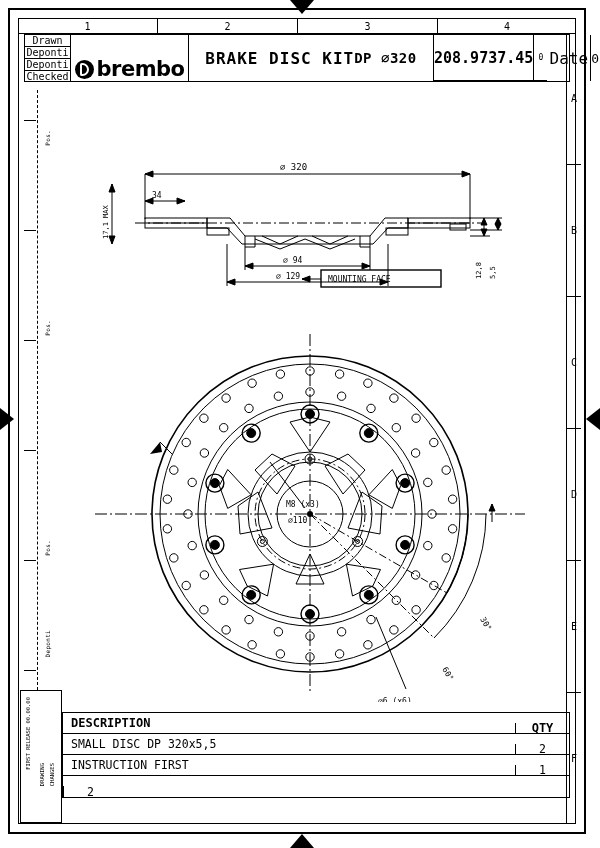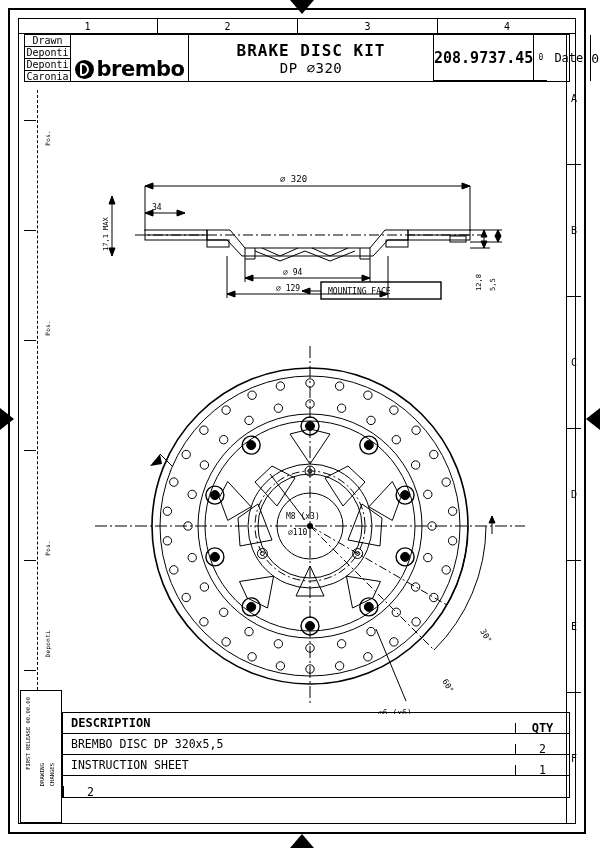--- a/index.html
+++ b/index.html
@@ -30,49 +30,49 @@
   
   .titleblock{position:absolute;left:24px;top:34px;width:546px;height:48px;border:1.5px solid #000;box-sizing:border-box;display:flex;}
   .tb-left{width:46px;display:flex;flex-direction:column;border-right:1.5px solid #000;box-sizing:border-box;}
   .tb-left div{flex:1;border-bottom:1px solid #000;font-size:10px;display:flex;align-items:center;justify-content:center;box-sizing:border-box;}
   .tb-left div:last-child{border-bottom:none;}
   .tb-logo{width:118px;border-right:1.5px solid #000;box-sizing:border-box;display:flex;align-items:flex-end;justify-content:center;}
   .brembo-logo{display:flex;align-items:center;gap:3px;}
   .brembo-mark{width:19px;height:19px;border-radius:50%;background:#000;position:relative;}
   .brembo-mark:after{content:"";position:absolute;left:5px;top:3px;width:9px;height:13px;border:2px solid #fff;border-radius:2px 7px 7px 2px;box-sizing:border-box;}
   .brembo-word{font-family:"DejaVu Sans",sans-serif;font-weight:bold;font-size:21px;letter-spacing:-0.5px;}
-  .tb-title{flex:1;border-right:1.5px solid #000;box-sizing:border-box;display:flex;flex-direction:column;align-items:center;justify-content:center;}
+  .tb-title{flex:1;border-right:1.5px solid #000;box-sizing:border-box;display:flex;flex-direction:row;align-items:center;justify-content:center;}
   .tb-title .t1{font-size:16px;font-weight:bold;letter-spacing:1px;}
-  .tb-title .t2{font-size:14px;font-weight:normal;letter-spacing:0.5px;}
+  .tb-title .t2{font-size:14px;font-weight:bold;letter-spacing:0.5px;}
   .tb-right{width:135px;display:flex;flex-direction:row;box-sizing:border-box;}
   .tb-code{flex:1;border-bottom:1.5px solid #000;display:flex;align-items:center;box-sizing:border-box;}
   .tb-code .code{flex:1;text-align:center;font-size:15px;font-weight:bold;}
   .tb-code .rev{width:14px;border-left:1px solid #000;height:100%;display:flex;align-items:center;justify-content:center;font-size:8px;box-sizing:border-box;}
   .tb-date{flex:1;display:flex;align-items:center;box-sizing:border-box;}
-  .tb-date .lbl{width:44px;text-align:left;font-size:12px;border-right:1px solid #000;height:100%;display:flex;align-items:center;justify-content:center;box-sizing:border-box;}
+  .tb-date .lbl{width:44px;text-align:left;font-size:16px;border-right:1px solid #000;height:100%;display:flex;align-items:center;justify-content:center;box-sizing:border-box;}
   .tb-date .val{flex:1;text-align:center;font-size:13px;}
   .vtext{position:absolute;writing-mode:vertical-rl;transform:rotate(180deg);font-size:6px;white-space:nowrap;letter-spacing:0.3px;}
   .dashline{position:absolute;left:37px;top:40px;width:0;height:680px;border-left:1px dashed #000;}
   .vtick{position:absolute;left:24px;width:12px;height:1px;background:#000;}
 
   
   .revblock{position:absolute;left:20px;top:690px;width:42px;height:133px;border:1px solid #000;box-sizing:border-box;font-size:5.5px;}
   .revblock .cell{position:absolute;writing-mode:vertical-rl;transform:rotate(180deg);white-space:nowrap;}
 
   
   .items{position:absolute;left:62px;top:712px;width:508px;border:1.5px solid #000;box-sizing:border-box;}
   .items .hdr{height:22px;border-bottom:1.5px solid #000;display:flex;align-items:center;padding-left:8px;font-size:13px;font-weight:bold;letter-spacing:0.5px;box-sizing:border-box;}
   .items .row{height:21px;display:flex;border-bottom:1px solid #000;box-sizing:border-box;}
   .items .row:last-child{border-bottom:none;}
   .items .desc{flex:1;display:flex;align-items:center;padding-left:8px;font-size:11.5px;}
   .items .qty{width:54px;border-left:1px solid #000;display:flex;align-items:center;justify-content:center;font-size:11.5px;box-sizing:border-box;margin-top:10px;}
   .items .row.head .desc,.items .row.head .qty{font-weight:bold;font-size:12px;}
 
   
-  .draw{position:absolute;left:40px;top:96px;width:530px;height:618px;}
+  .draw{position:absolute;left:40px;top:84px;width:530px;height:618px;}
   svg{display:block;}
   .lbl{font-family:"DejaVu Sans Mono",monospace;font-size:9px;}
   .lbl7{font-family:"DejaVu Sans Mono",monospace;font-size:7px;}
   .lbl8{font-family:"DejaVu Sans Mono",monospace;font-size:8px;}
 </style>
 </head>
 <body>
 
 <div class="sheet">
 
@@ -96,21 +96,21 @@
   <div class="row-let" style="top:297px;height:132px;">C</div>
   <div class="row-let" style="top:429px;height:132px;">D</div>
   <div class="row-let" style="top:561px;height:132px;">E</div>
   <div class="row-let" style="top:693px;height:131px;border-bottom:none;">F</div>
 
   <div class="titleblock">
     <div class="tb-left">
       <div>Drawn</div>
       <div>Deponti</div>
       <div>Deponti</div>
-      <div>Caronia</div>
+      <div>Checked</div>
     </div>
     <div class="tb-logo">
       <div class="brembo-logo">
         <span class="brembo-mark"></span>
         <span class="brembo-word">brembo</span>
       </div>
     </div>
     <div class="tb-title">
       <div class="t1">BRAKE DISC KIT</div>
       <div class="t2">DP ⌀320</div>
@@ -393,25 +393,25 @@
       </g>
     </svg>
   </div>
 
   <div class="items">
     <div class="row head">
       <div class="desc">DESCRIPTION</div>
       <div class="qty">QTY</div>
     </div>
     <div class="row">
-      <div class="desc">BREMBO DISC DP 320x5,5</div>
+      <div class="desc">SMALL DISC DP 320x5,5</div>
       <div class="qty">2</div>
     </div>
     <div class="row">
-      <div class="desc">INSTRUCTION SHEET</div>
+      <div class="desc">INSTRUCTION FIRST</div>
       <div class="qty">1</div>
     </div>
     <div class="row">
       <div class="qty">2</div>
     </div>
   </div>
 
 </div>
 
 </body></html>

